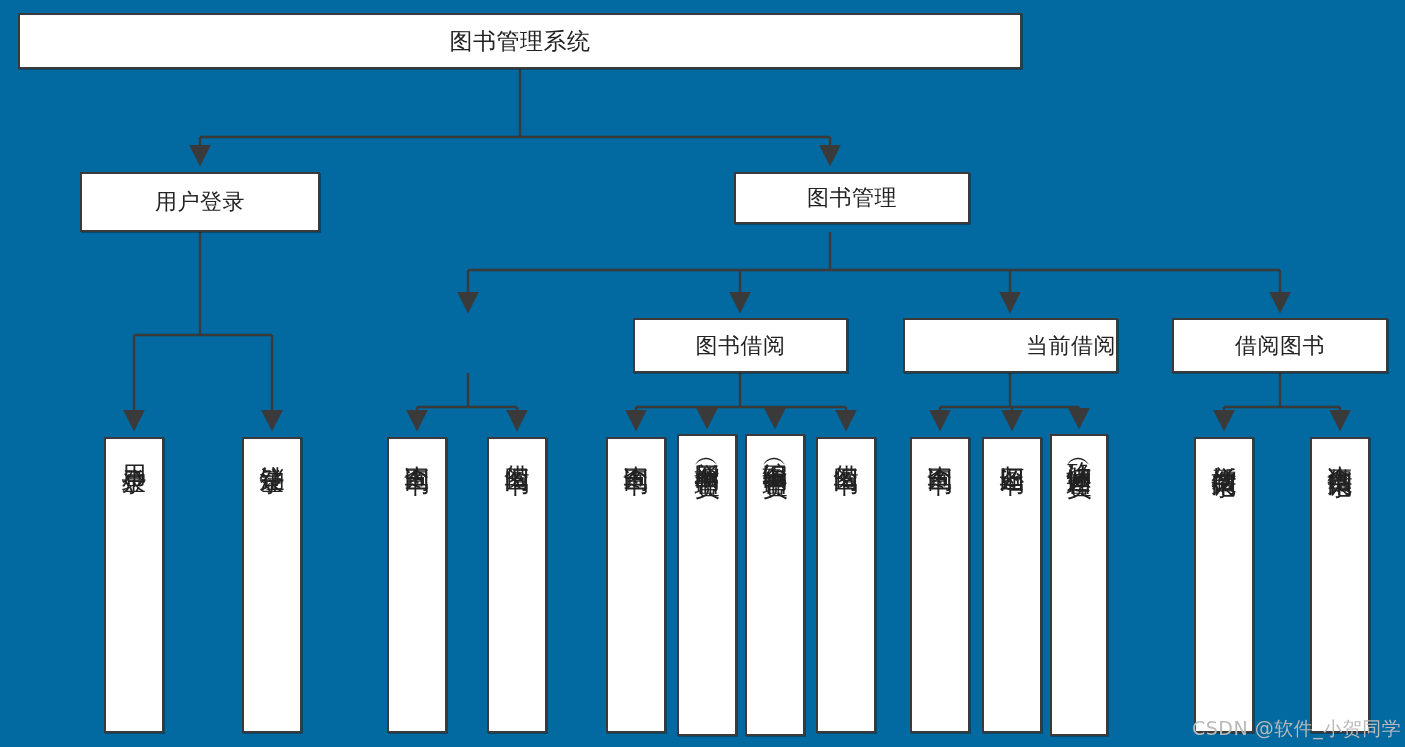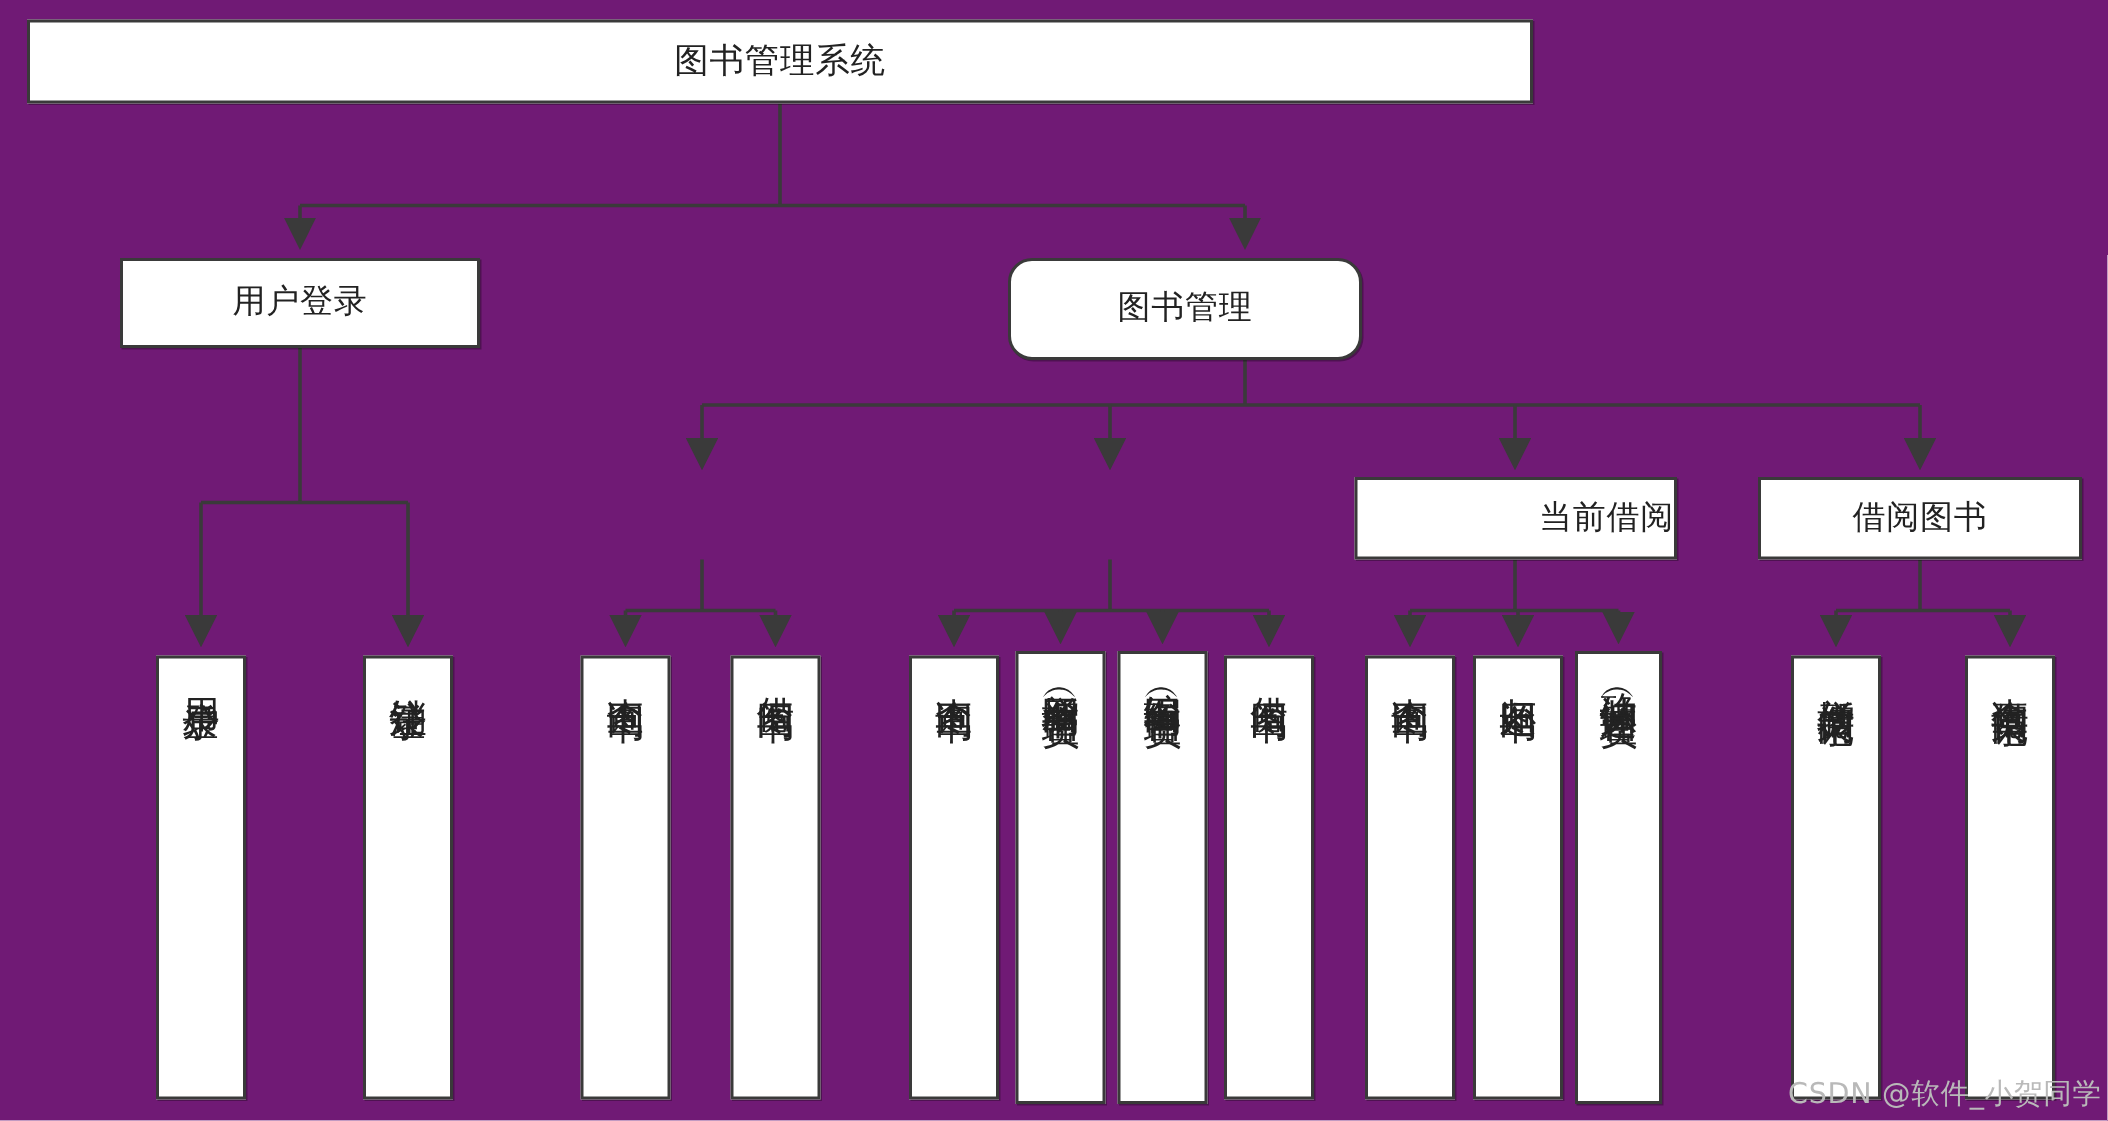--- a/index.html
+++ b/index.html
@@ -8,21 +8,21 @@
     padding: 0;
     background: #ffffff;
   }
   body {
     font-family: "DejaVu Sans", "Liberation Sans", sans-serif;
   }
   #diagram-root {
     position: relative;
     width: 1405px;
     height: 747px;
-    background: #701a75;
+    background: #0369a1;
     overflow: hidden;
   }
   #edge-layer {
     position: absolute;
     left: 0;
     top: 0;
     width: 1405px;
     height: 747px;
     pointer-events: none;
   }
@@ -129,24 +129,27 @@
     </g>
   </svg>
 
   <div class="node horiz root" style="left:18px; top:13px; width:1004px; height:56px;">
     <span class="node-label">图书管理系统</span>
   </div>
 
   <div class="node horiz" style="left:80px; top:172px; width:240px; height:60px;">
     <span class="node-label">用户登录</span>
   </div>
-  <div class="node horiz" style="left:672px; top:172px; width:236px; height:68px;border-radius:16px;">
+  <div class="node horiz" style="left:734px; top:172px; width:236px; height:52px;">
     <span class="node-label">图书管理</span>
   </div>
 
+  <div class="node horiz" style="left:633px; top:318px; width:215px; height:55px;">
+    <span class="node-label">图书借阅</span>
+  </div>
   <div class="node horiz" style="left:903px; top:318px; width:215px; height:55px;justify-content:flex-end;">
     <span class="node-label">当前借阅</span>
   </div>
   <div class="node horiz" style="left:1172px; top:318px; width:216px; height:55px;">
     <span class="node-label">借阅图书</span>
   </div>
 
   <div class="node vert" style="left:104px; top:437px; width:60px; height:296px;">
     <span class="node-label">用户登录</span>
   </div>

